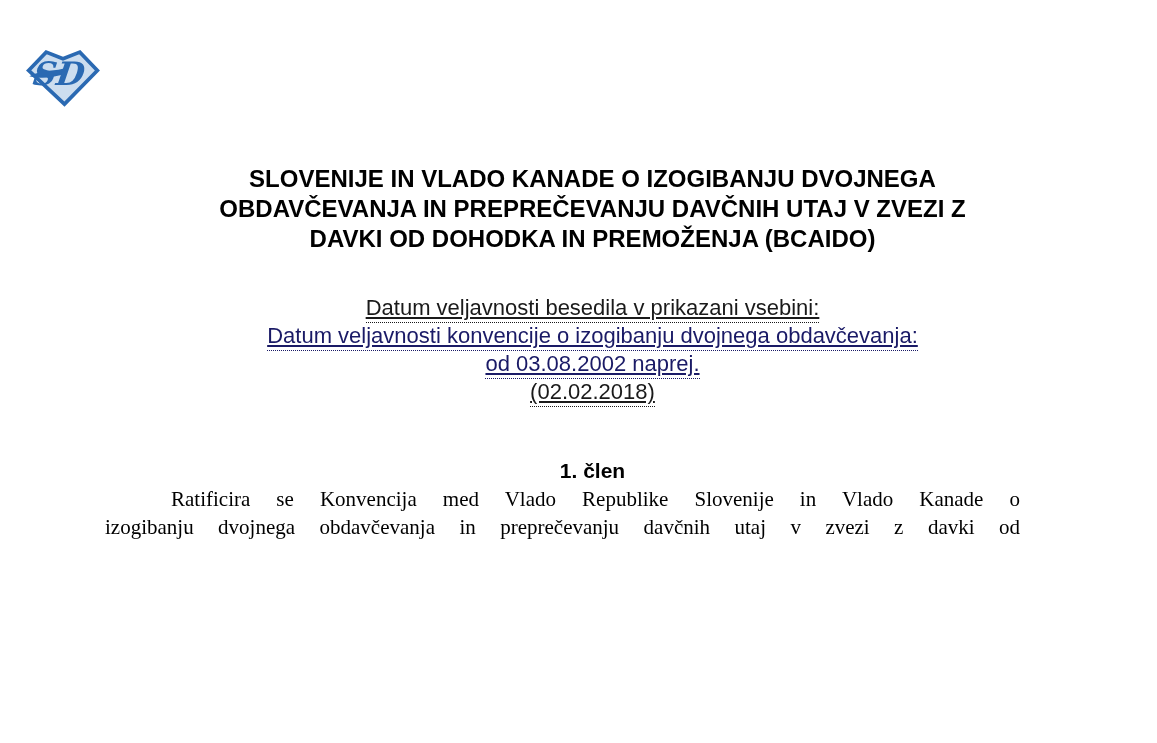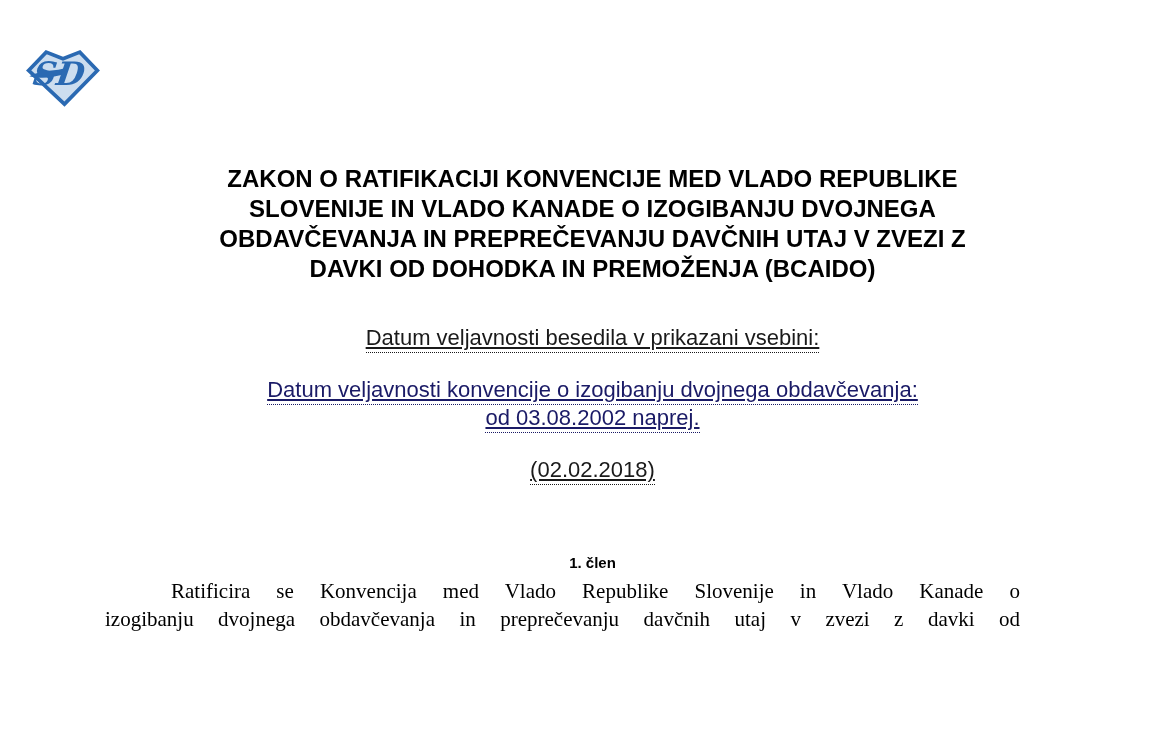--- a/index.html
+++ b/index.html
@@ -35,35 +35,35 @@
     color: #000000;
   }
   .tline { white-space: nowrap; }
   .block {
     padding-left: 60px;
     text-align: center;
     font-size: 22px;
     line-height: 28px;
   }
   .block.first { margin-top: 40px; }
-  .block.next  { margin-top: 24px; }
+  .block.next  { }
   .black { color: #1a1a1a; }
   .navy  { color: #1a1a66; }
   .u {
     text-decoration: underline;
     text-underline-offset: 2px;
     border-bottom: 1px dotted currentColor;
     padding-bottom: 2px;
   }
   .bold { font-weight: bold; }
   .clen {
-    margin-top: 65px;
+    margin-top: 51px;
     padding-left: 60px;
     text-align: center;
-    font-size: 15px;
+    font-size: 21px;
     line-height: 28px;
     font-weight: bold;
     color: #000000;
   }
   .para {
     font-size: 21px;
     line-height: 28px;
     color: #000000;
   }
   .pline {
@@ -81,21 +81,20 @@
 
   <svg class="logo" viewBox="0 0 100 82" xmlns="http://www.w3.org/2000/svg" aria-hidden="true">
     <path d="M3 32 L27 7 L50 16 L73 7 L97 32 L52 78 Z" fill="#ccddef" stroke="#2a69b2" stroke-width="5" stroke-linejoin="miter"></path>
     <path d="M4 40 C 22 30, 40 34, 56 28 L 54 36 C 38 42, 20 44, 4 40 Z" fill="#2a69b2"></path>
     <text x="50" y="52" text-anchor="middle" font-family="DejaVu Serif, serif" font-style="italic" font-weight="bold" font-size="44" fill="#2a69b2" transform="skewX(-8)">SD</text>
   </svg>
 
   <div class="content">
 
     <h1 class="doc-title">
-      <div class="tline">ZAKON O RATIFIKACIJI KONVENCIJE MED VLADO REPUBLIKE</div>
       <div class="tline">SLOVENIJE IN VLADO KANADE O IZOGIBANJU DVOJNEGA</div>
       <div class="tline">OBDAVČEVANJA IN PREPREČEVANJU DAVČNIH UTAJ V ZVEZI Z</div>
       <div class="tline">DAVKI OD DOHODKA IN PREMOŽENJA (BCAIDO)</div>
     </h1>
 
     <div class="block black first">
       <div><span class="u">Datum veljavnosti besedila v prikazani vsebini:</span></div>
     </div>
 
     <div class="block navy next">

